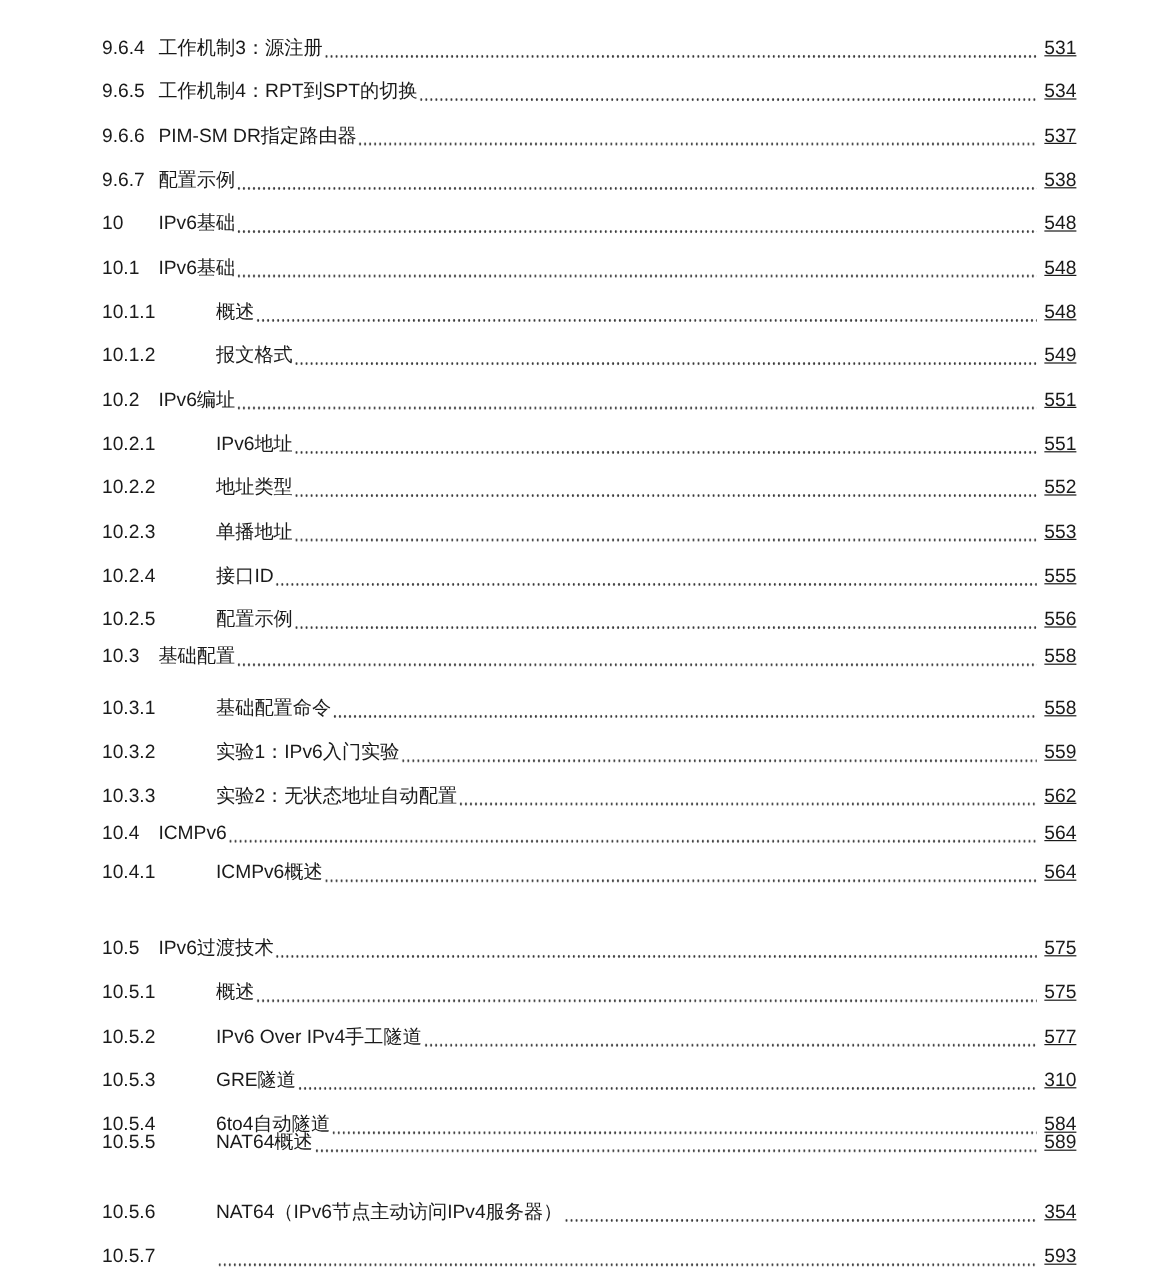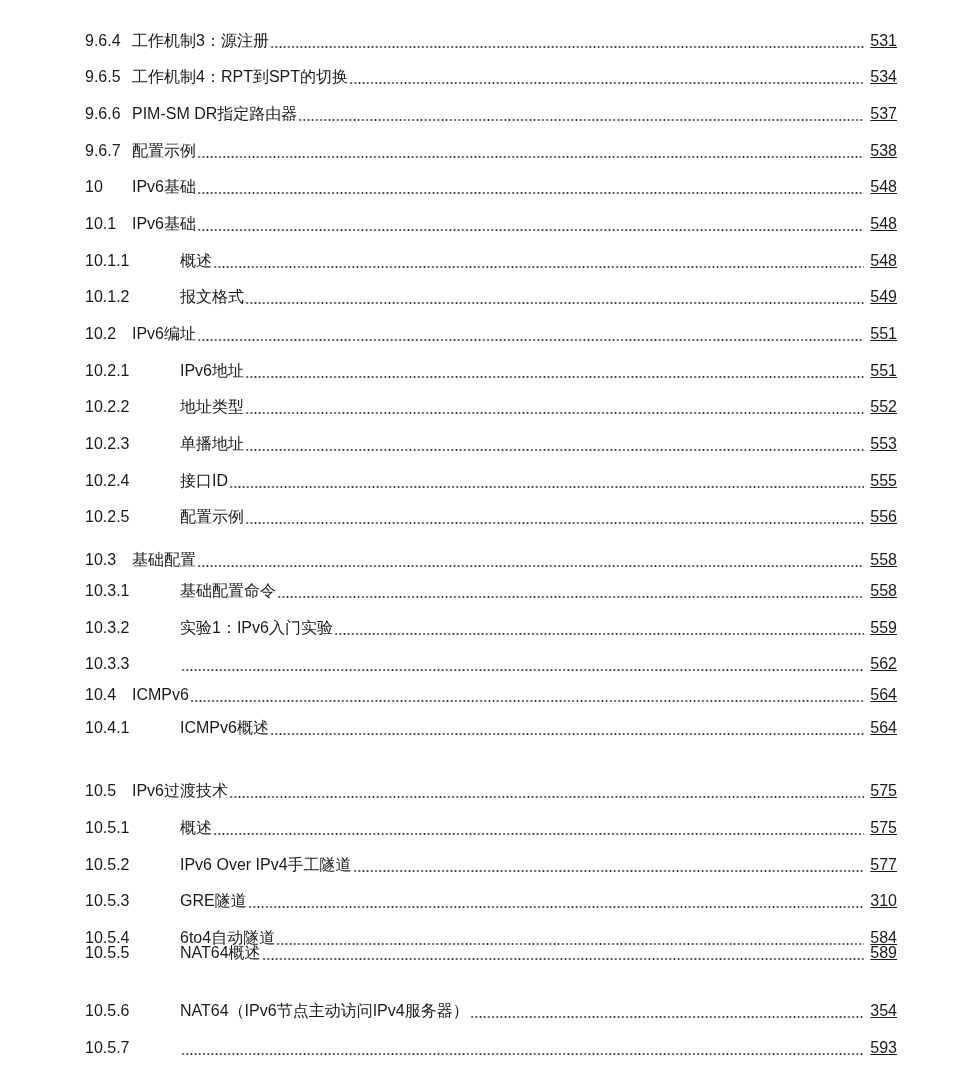--- a/index.html
+++ b/index.html
@@ -155,21 +155,21 @@
     <span class="toc-page">555</span>
   </div>
 
   <div class="toc-row lvl-sub" style="top:505px">
     <span class="toc-num">10.2.5</span>
     <span class="toc-title">配置示例</span>
     <span class="toc-leader"></span>
     <span class="toc-page">556</span>
   </div>
 
-  <div class="toc-row lvl-sec" style="top:548px">
+  <div class="toc-row lvl-sec" style="top:536px">
     <span class="toc-num">10.3</span>
     <span class="toc-title">基础配置 </span>
     <span class="toc-leader"></span>
     <span class="toc-page">558</span>
   </div>
 
   <div class="toc-row lvl-sub" style="top:579px">
     <span class="toc-num">10.3.1</span>
     <span class="toc-title">基础配置命令 </span>
     <span class="toc-leader"></span>
@@ -178,20 +178,21 @@
 
   <div class="toc-row lvl-sub" style="top:616px">
     <span class="toc-num">10.3.2</span>
     <span class="toc-title">实验1：IPv6入门实验 </span>
     <span class="toc-leader"></span>
     <span class="toc-page">559</span>
   </div>
 
   <div class="toc-row lvl-sub" style="top:652px">
     <span class="toc-num">10.3.3</span>
+    <span class="toc-title">实验2：无状态地址自动配置 </span>
     <span class="toc-leader"></span>
     <span class="toc-page">562</span>
   </div>
 
   <div class="toc-row lvl-sec" style="top:683px">
     <span class="toc-num">10.4</span>
     <span class="toc-title">ICMPv6</span>
     <span class="toc-leader"></span>
     <span class="toc-page">564</span>
   </div>

